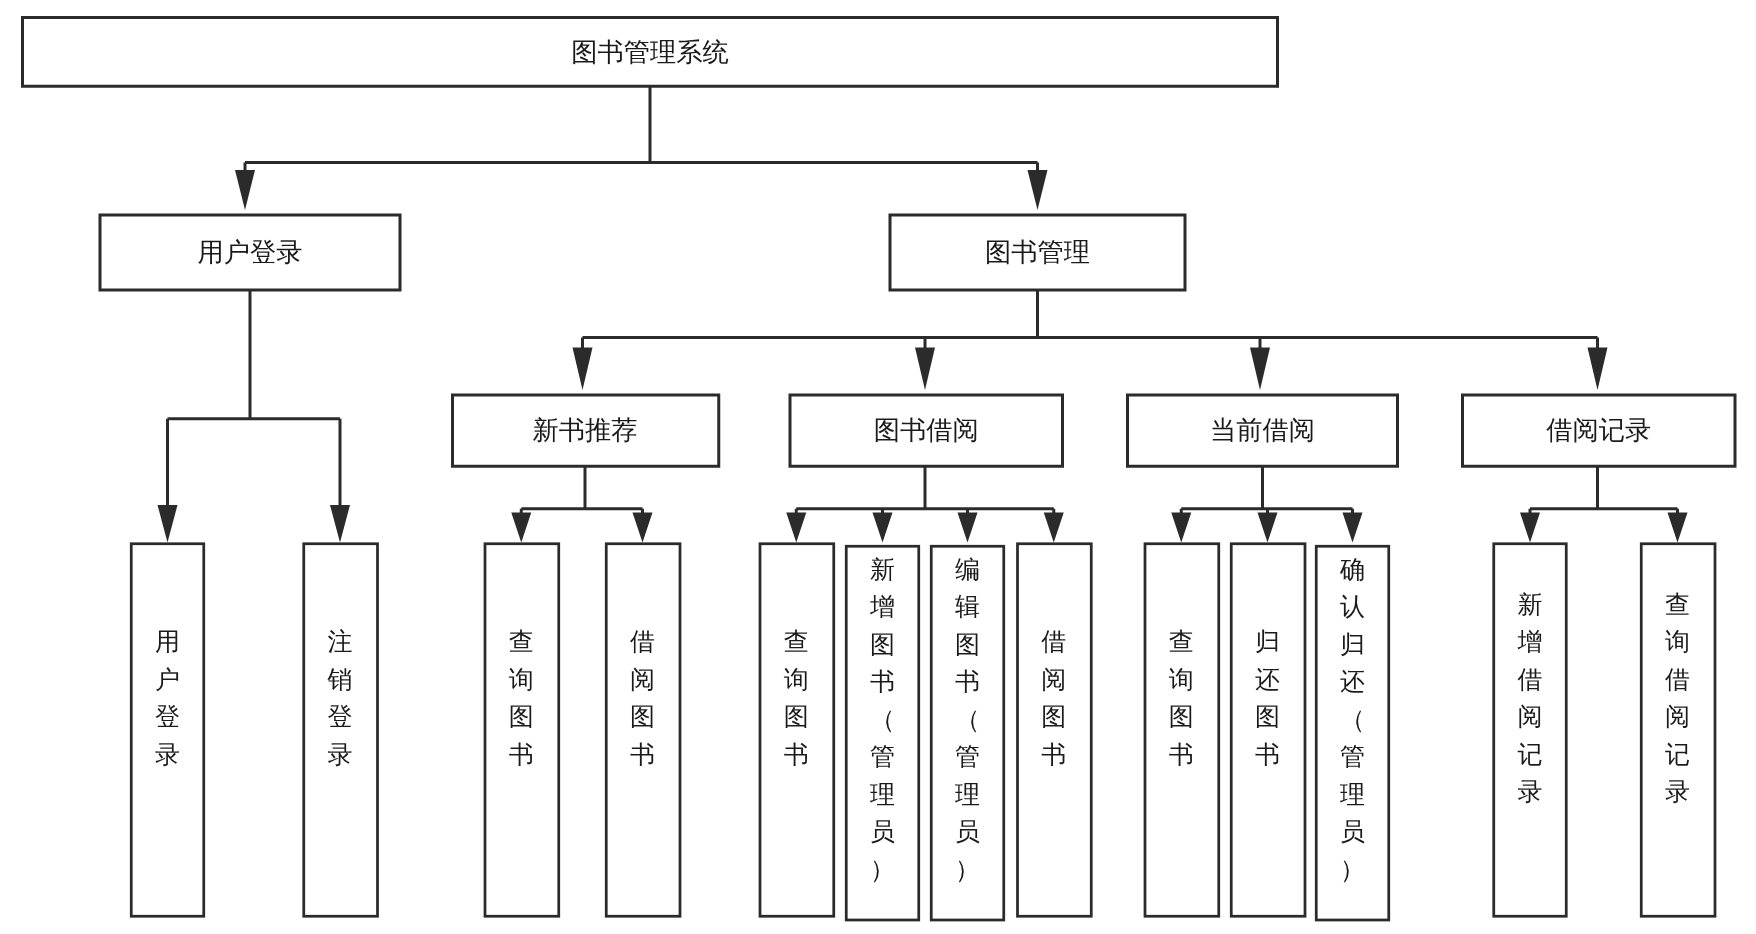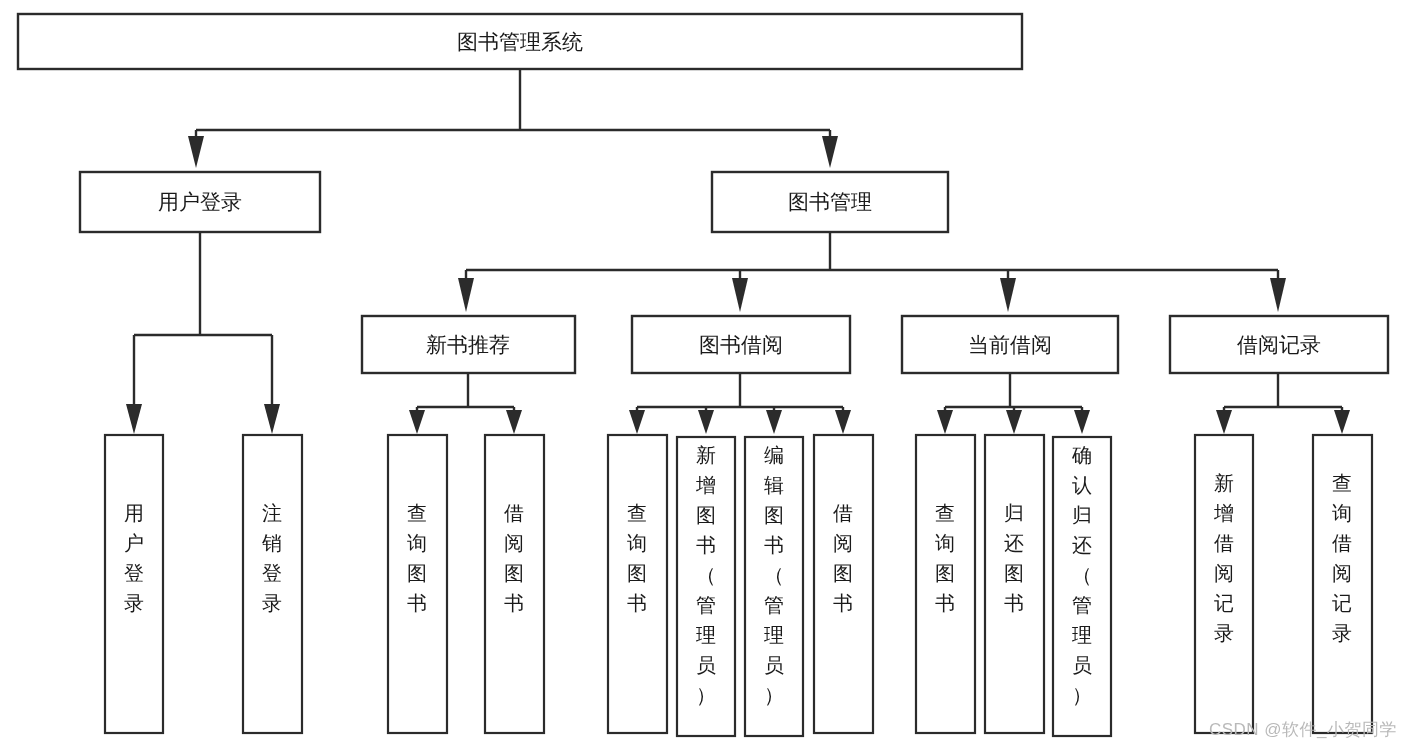--- a/index.html
+++ b/index.html
@@ -230,14 +230,13 @@
     <g>
       <rect class="node-rect thin" x="1195" y="435" width="58" height="298"></rect>
       <text class="node-label-v vtext" x="1224" y="490"><tspan x="1224" y="490">新</tspan><tspan x="1224" y="520">增</tspan><tspan x="1224" y="550">借</tspan><tspan x="1224" y="580">阅</tspan><tspan x="1224" y="610">记</tspan><tspan x="1224" y="640">录</tspan></text>
     </g>
     <g>
       <rect class="node-rect thin" x="1313" y="435" width="59" height="298"></rect>
       <text class="node-label-v vtext" x="1342" y="490"><tspan x="1342" y="490">查</tspan><tspan x="1342" y="520">询</tspan><tspan x="1342" y="550">借</tspan><tspan x="1342" y="580">阅</tspan><tspan x="1342" y="610">记</tspan><tspan x="1342" y="640">录</tspan></text>
     </g>
   </svg>
 
-  <div class="watermark">CSDN @软件_小贺同学</div>
 </div>
 
 </body></html>

